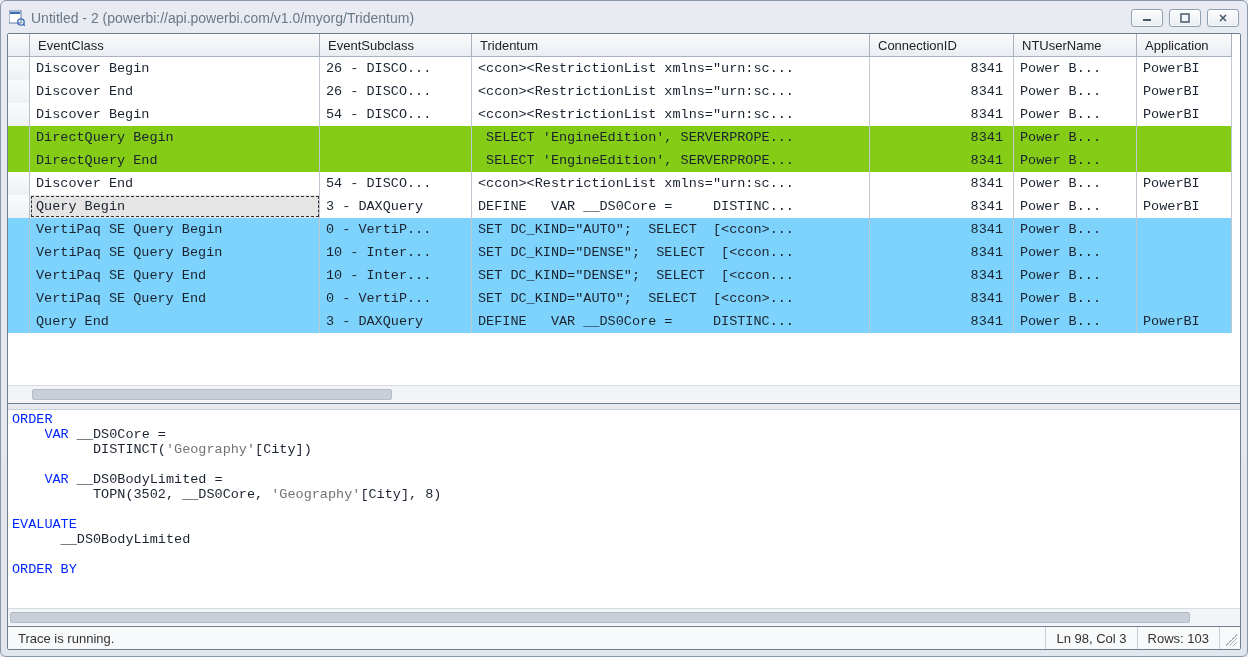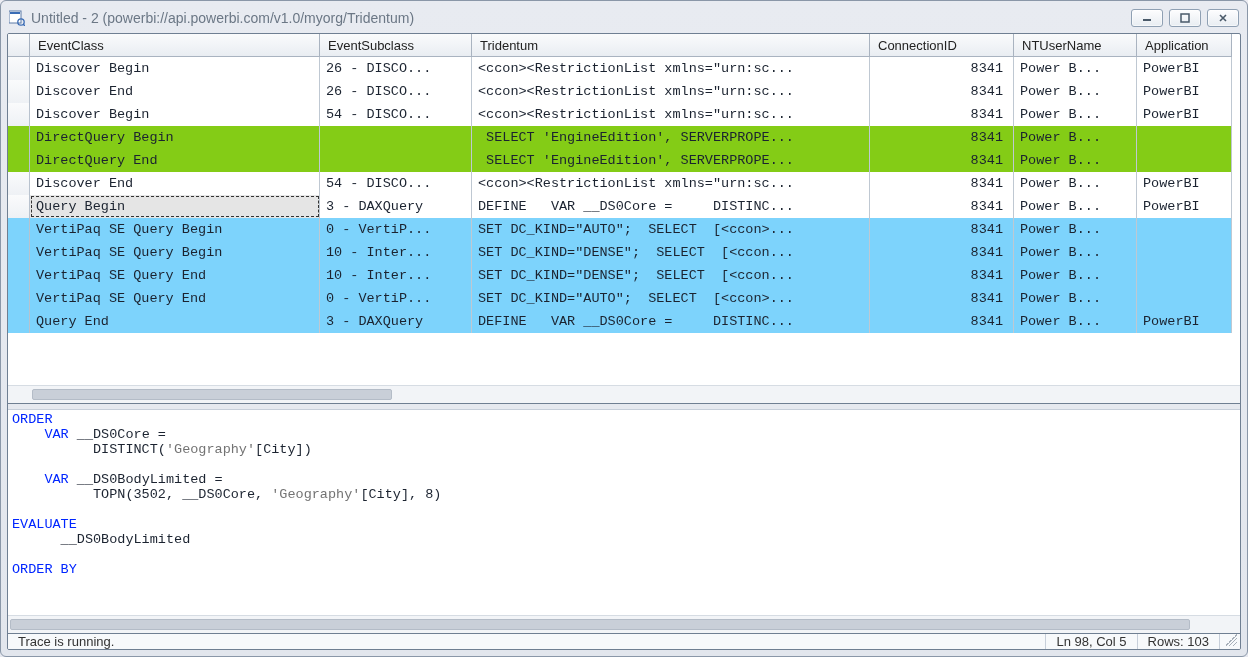--- a/index.html
+++ b/index.html
@@ -157,21 +157,21 @@
   }
   .codepane-hscroll .thumb {
     position: absolute; top: 3px; left: 2px;
     width: 1180px; height: 11px;
     background: #c9cfd8; border-radius: 2px;
     border: 1px solid #b4bcc7;
   }
 
   
   .status {
-    height: 16px;
+    height: 23px;
     border-top: 1px solid #6f7f92;
     background: #f7f9fb;
     display: flex; align-items: center;
     font-size: 13px; color: #333;
   }
   .status .cell {
     padding: 0 10px; height: 100%; display:flex; align-items:center;
     border-right: 1px solid #c7cfda;
   }
   .status .grow { flex: 1 1 auto; border-right: 1px solid #c7cfda; background: transparent; height:100%; display:flex; align-items:center; }
@@ -359,19 +359,19 @@
 <span>      __DS0BodyLimited</span>
 
 <span class="kw">ORDER</span><span class="kw"> BY</span></div>
 
     <div class="codepane-hscroll">
       <div class="thumb"></div>
     </div>
 
     <div class="status">
       <div class="cell grow">Trace is running.</div>
-      <div class="cell">Ln 98, Col 5</div>
+      <div class="cell">Ln 98, Col 3</div>
       <div class="cell">Rows: 103</div>
       <div class="grip"></div>
     </div>
 
   </div>
 </div>
 
 </body></html>

